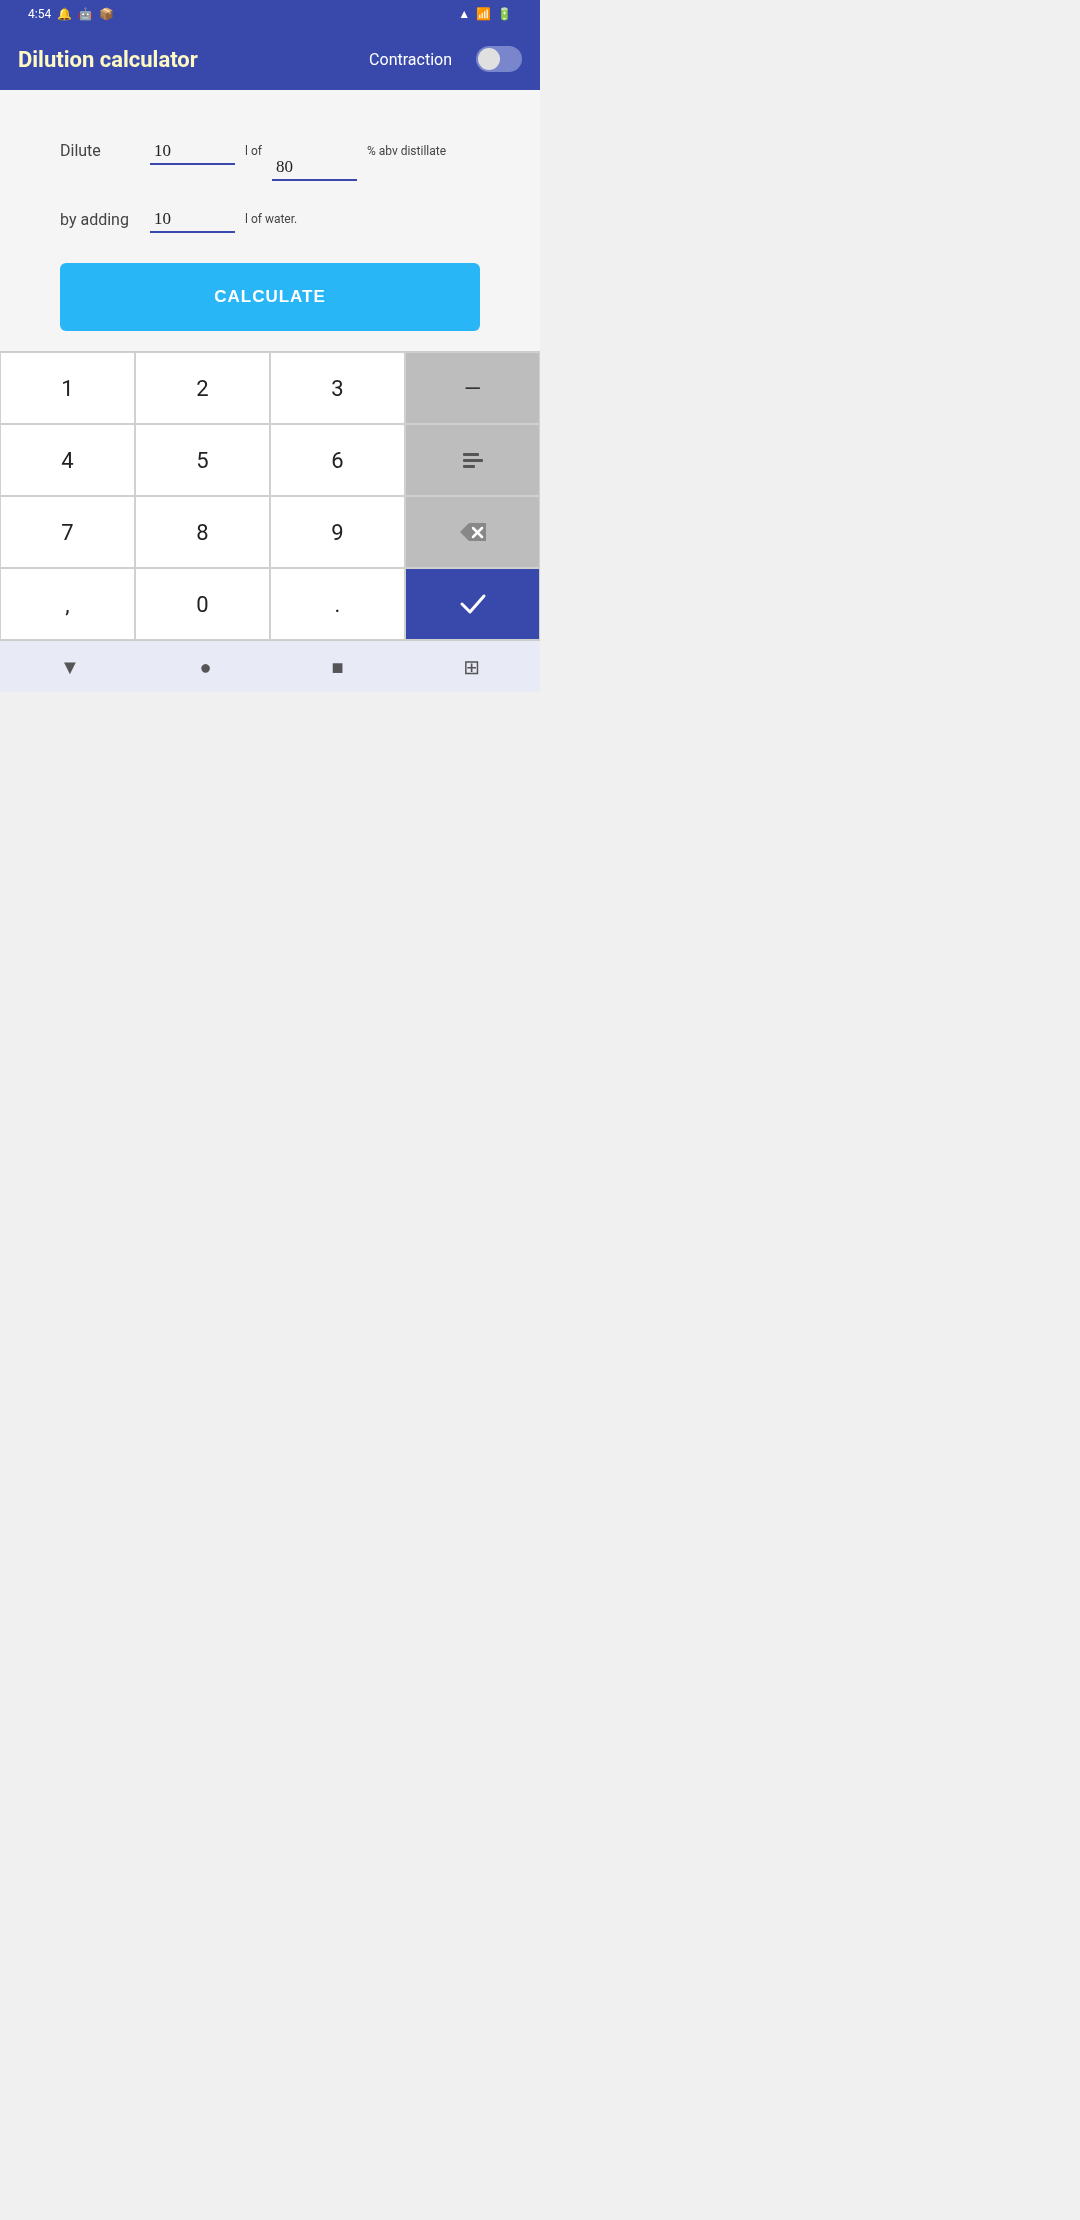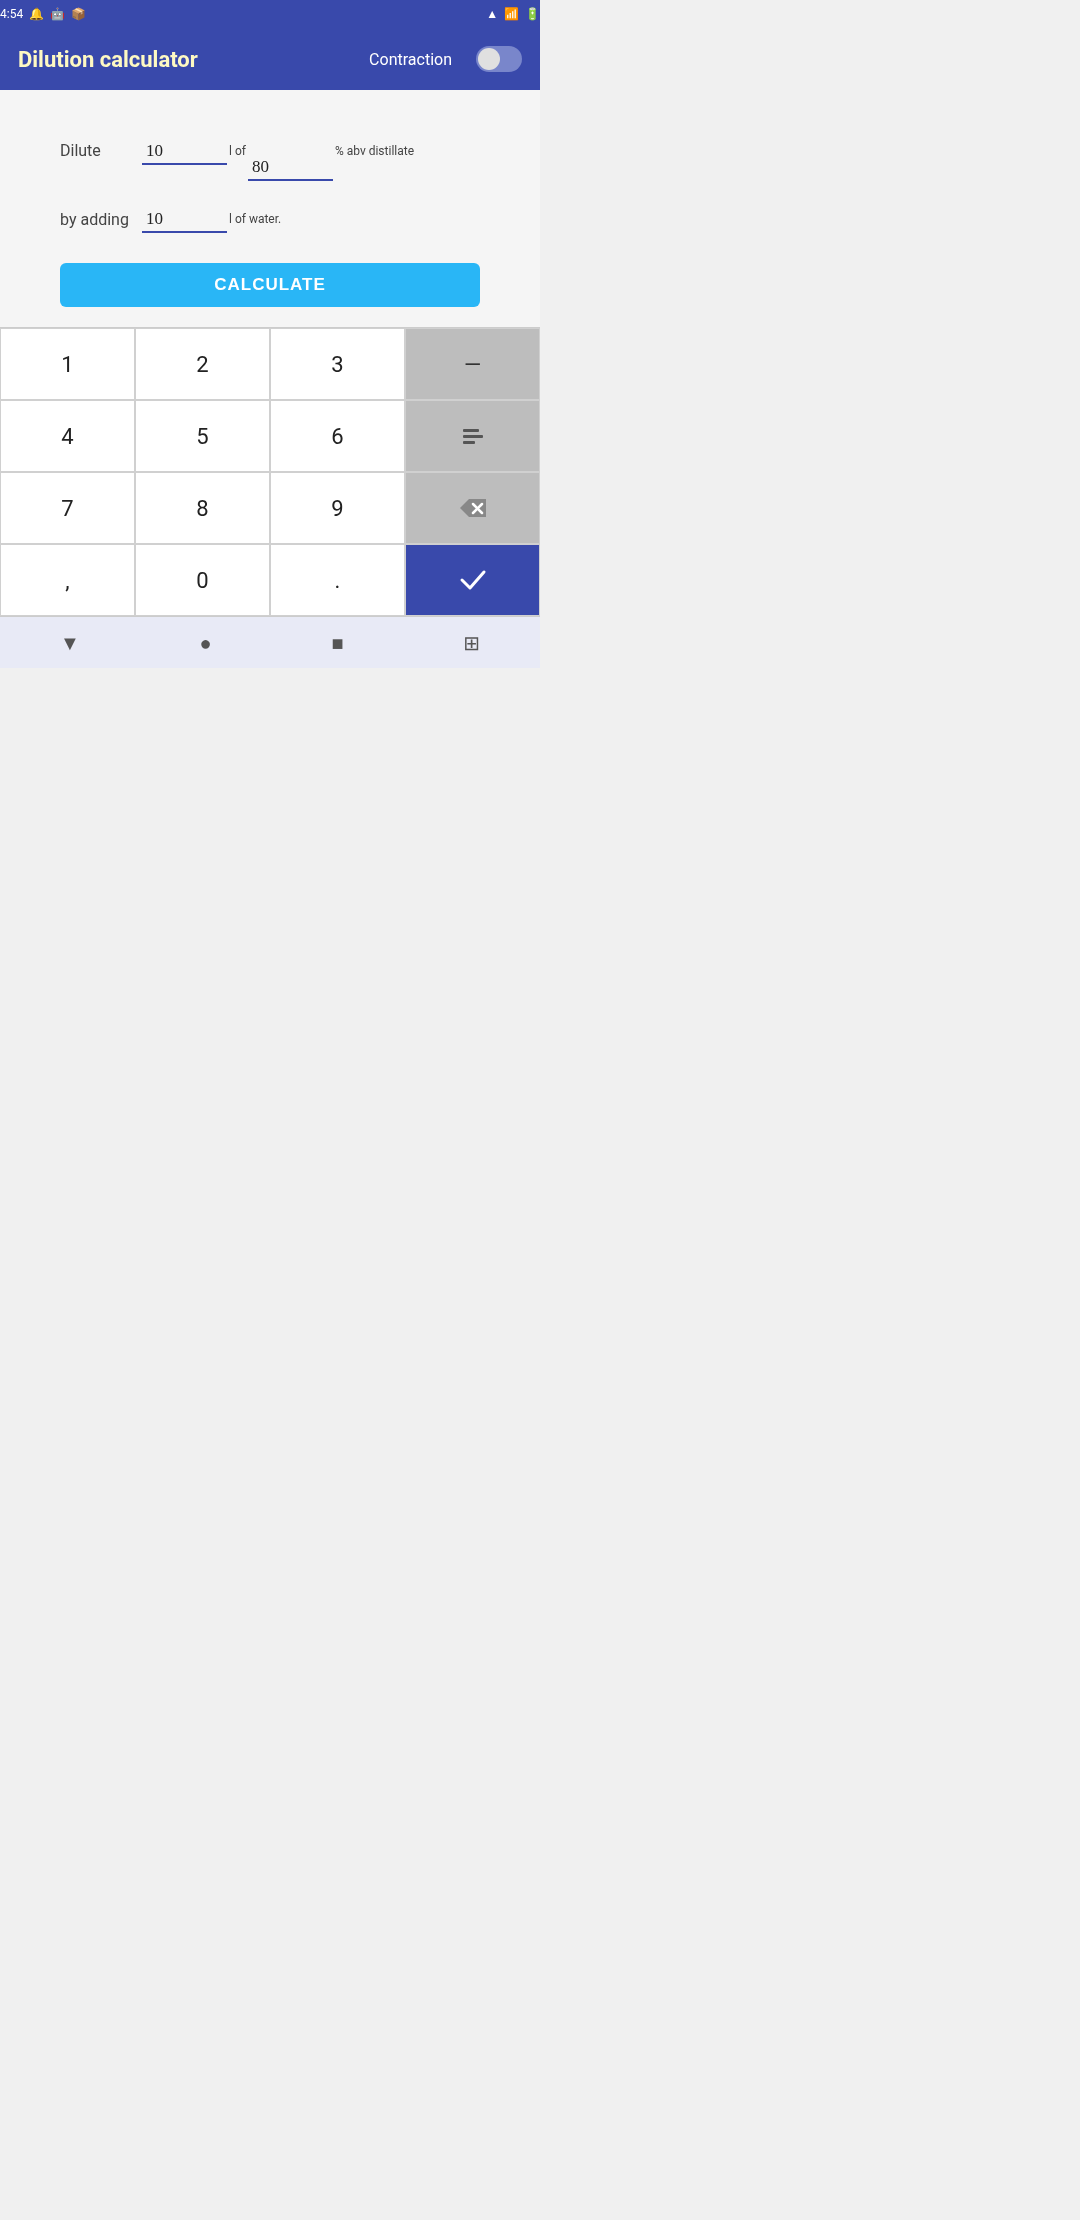--- a/index.html
+++ b/index.html
@@ -14,21 +14,21 @@
       flex-direction: column;
     }
 
     
     .status-bar {
       background: #3949ab;
       color: white;
       display: flex;
       justify-content: space-between;
       align-items: center;
-      padding: 6px 0;
+      padding: 6px 28px;
       font-size: 12px;
       height: 28px;
     }
     .status-left { display: flex; align-items: center; gap: 6px; }
     .status-right { display: flex; align-items: center; gap: 6px; }
 
     
     .app-bar {
       background: #3949ab;
       color: white;
@@ -76,21 +76,21 @@
       background: #f5f5f5;
       flex: 1;
       padding: 30px 60px 20px 60px;
     }
 
     
     .form-row {
       display: flex;
       align-items: center;
       margin-bottom: 24px;
-      gap: 2px;
+      gap: 10px;
       flex-wrap: nowrap;
     }
     .form-label {
       font-size: 16px;
       color: #444;
       min-width: 80px;
     }
     .form-input {
       width: 85px;
       border: none;
@@ -113,21 +113,21 @@
     }
 
     
     .buttons-row {
       display: flex;
       gap: 18px;
       margin-top: 30px;
     }
     .btn {
       flex: 1;
-      height: 44px;
+      height: 68px;
       border: none;
       border-radius: 6px;
       font-size: 17px;
       font-weight: bold;
       letter-spacing: 1px;
       cursor: pointer;
     }
     .btn-calculate {
       background: #29b6f6;
       color: white;

